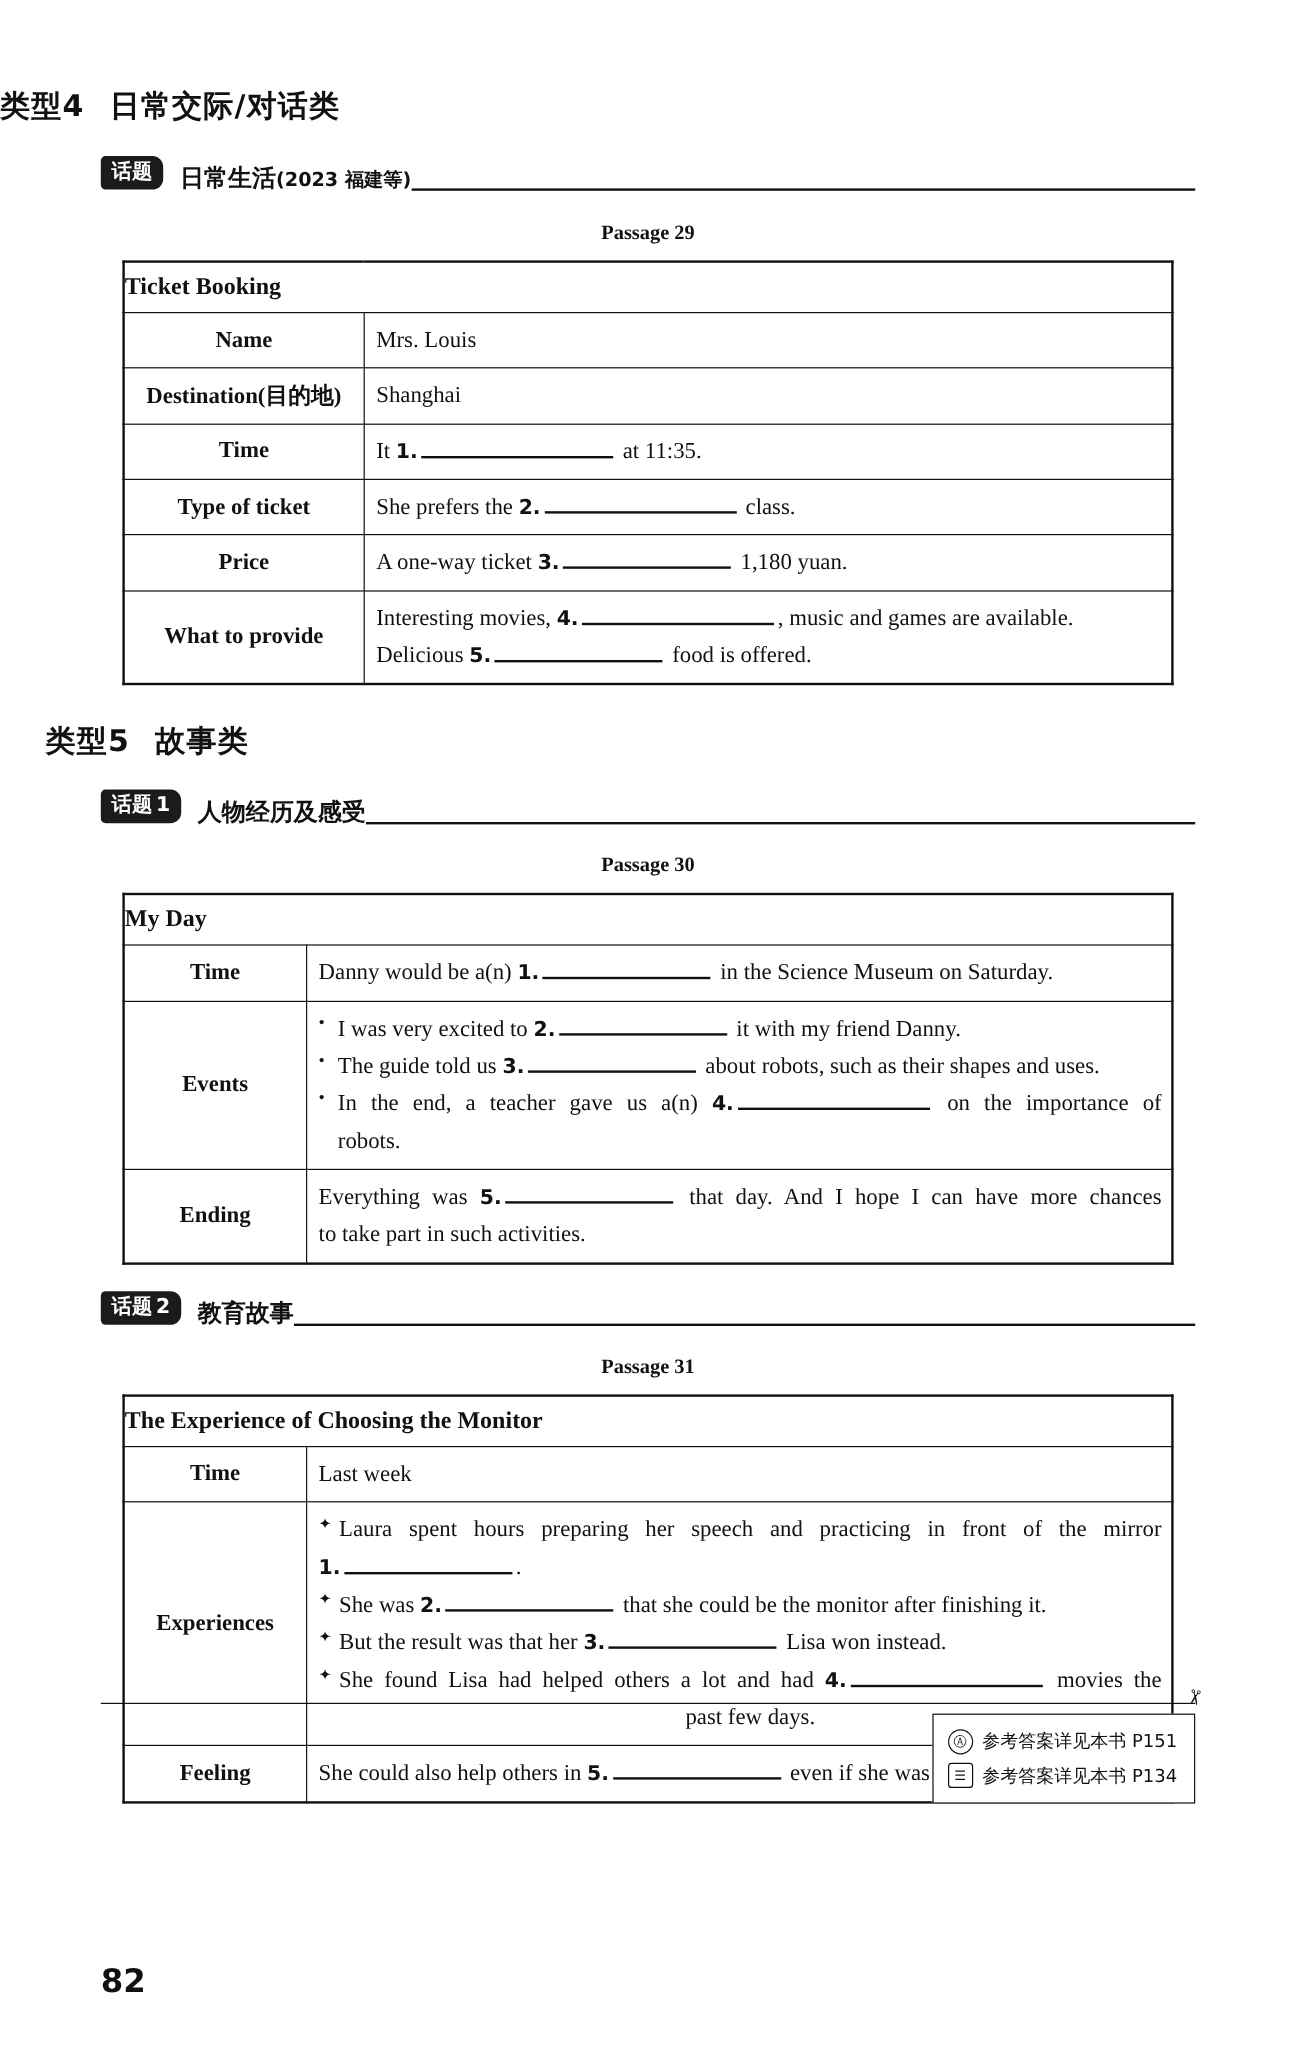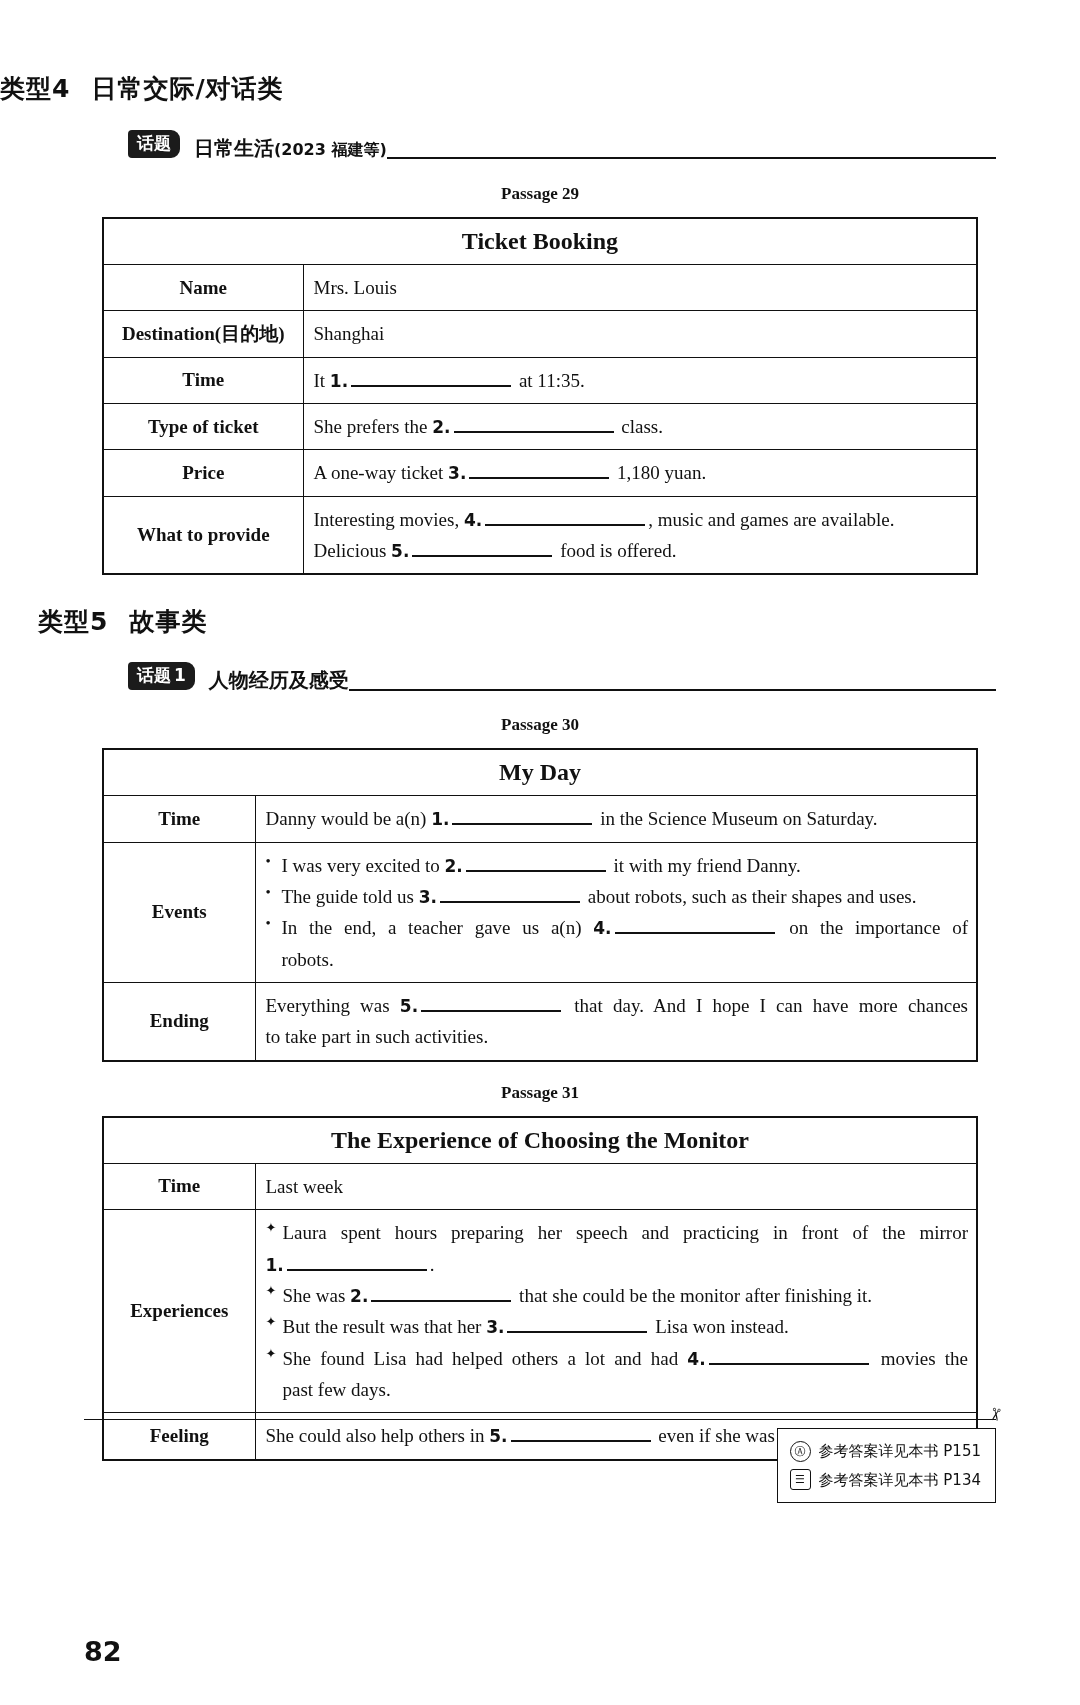--- a/index.html
+++ b/index.html
@@ -49,21 +49,20 @@
     font-family: "DejaVu Sans", sans-serif;
     font-weight: bold;
     font-size: 17px;
     line-height: 1;
     padding: 5px 9px 6px 9px;
     border-radius: 4px 9px 9px 4px;
     white-space: nowrap;
     display: inline-block;
     position: relative;
     top: -4px;
-    margin-left: 44px;
   }
   .topic-badge .idx { margin-left: 3px; }
   .topic-text {
     font-family: "DejaVu Sans", sans-serif;
     font-weight: bold;
     font-size: 20px;
     margin-left: 14px;
     white-space: nowrap;
   }
   .topic-text .src {
@@ -94,23 +93,22 @@
     margin: 0 auto;
     table-layout: fixed;
     border: 2px solid #111;
   }
   table.ftable td, table.ftable th {
     border: 1px solid #111;
     padding: 0;
     vertical-align: middle;
   }
   .tbl-title {
-    text-align: center;
-    font-weight: bold;
-    font-size: 24px;
+    font-weight: bold;
+    font-size: 20px;
     padding: 9px 0 9px 0 !important;
   }
   .lbl {
     text-align: center;
     font-weight: bold;
     font-size: 19px;
     padding: 8px 4px !important;
     white-space: nowrap;
   }
   .cell {
@@ -344,20 +342,25 @@
             <span>Everything was</span>
             <span class="num-b">5.</span><span class="blank b-md"></span>
             <span>that day. And I hope I can have more chances</span>
           </span>
           <span class="plain-line">to take part in such activities.</span>
         </td>
       </tr>
     </tbody>
   </table>
 
+  <div class="topic-row" style="margin-top:26px;">
+    <span class="topic-badge"><span>话题</span><span class="idx">2</span></span>
+    <span class="topic-text"><span>教育故事</span></span>
+    <span class="topic-rule"></span>
+  </div>
 
   <div class="passage-title" style="margin-top:21px;">Passage 31</div>
 
   <table class="ftable" style="margin-top:13px;">
     <colgroup>
         <col style="width:152px">
         <col>
       </colgroup>
     <tbody>
       <tr>
@@ -386,21 +389,21 @@
           <span class="dia-line">
             <span>But the result was that her</span>
             <span class="num-b">3.</span><span class="blank b-md"></span>
             <span>Lisa won instead.</span>
           </span>
           <span class="dia-line" style="text-align:justify; text-align-last:justify;">
             <span>She found Lisa had helped others a lot and had</span>
             <span class="num-b">4.</span><span class="blank b-lg"></span>
             <span>movies the</span>
           </span>
-          <span class="plain-line" style="padding-left:17px;">past few days.</span>
+          <span class="plain-line" style="padding-left:17px;text-align:center;">past few days.</span>
         </td>
       </tr>
       <tr>
         <td class="lbl">Feeling</td>
         <td class="cell">
           <span class="plain-line">
             <span>She could also help others in</span>
             <span class="num-b">5.</span><span class="blank b-md"></span>
             <span>even if she was not the monitor.</span>
           </span>

